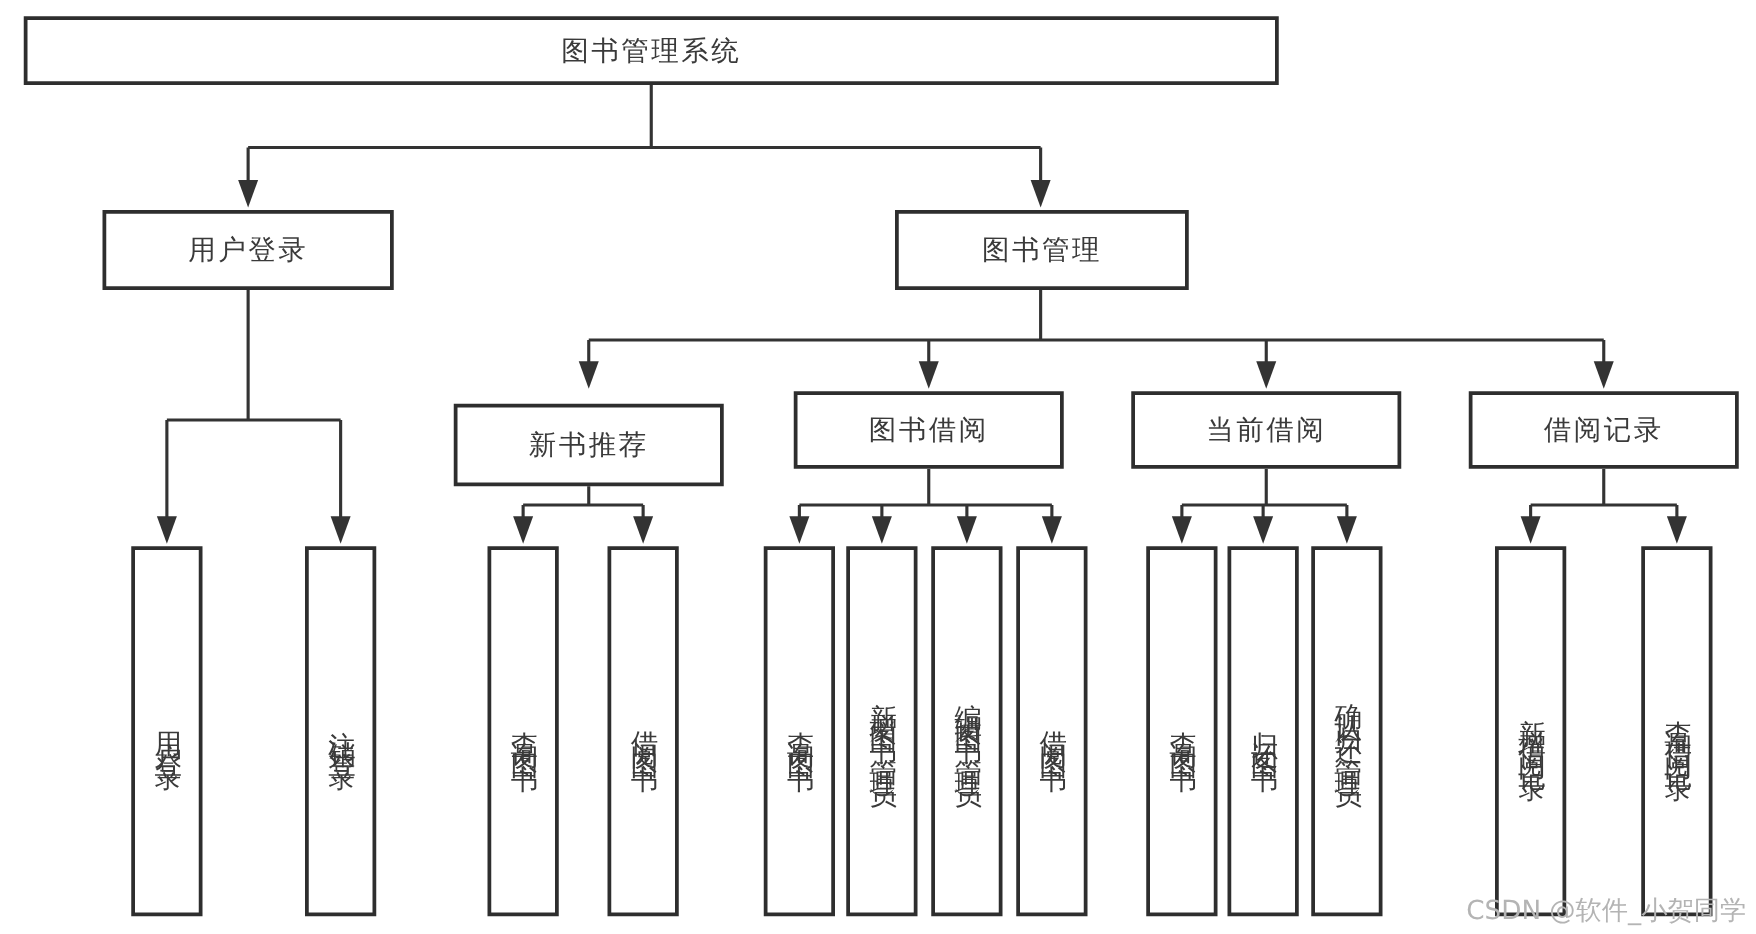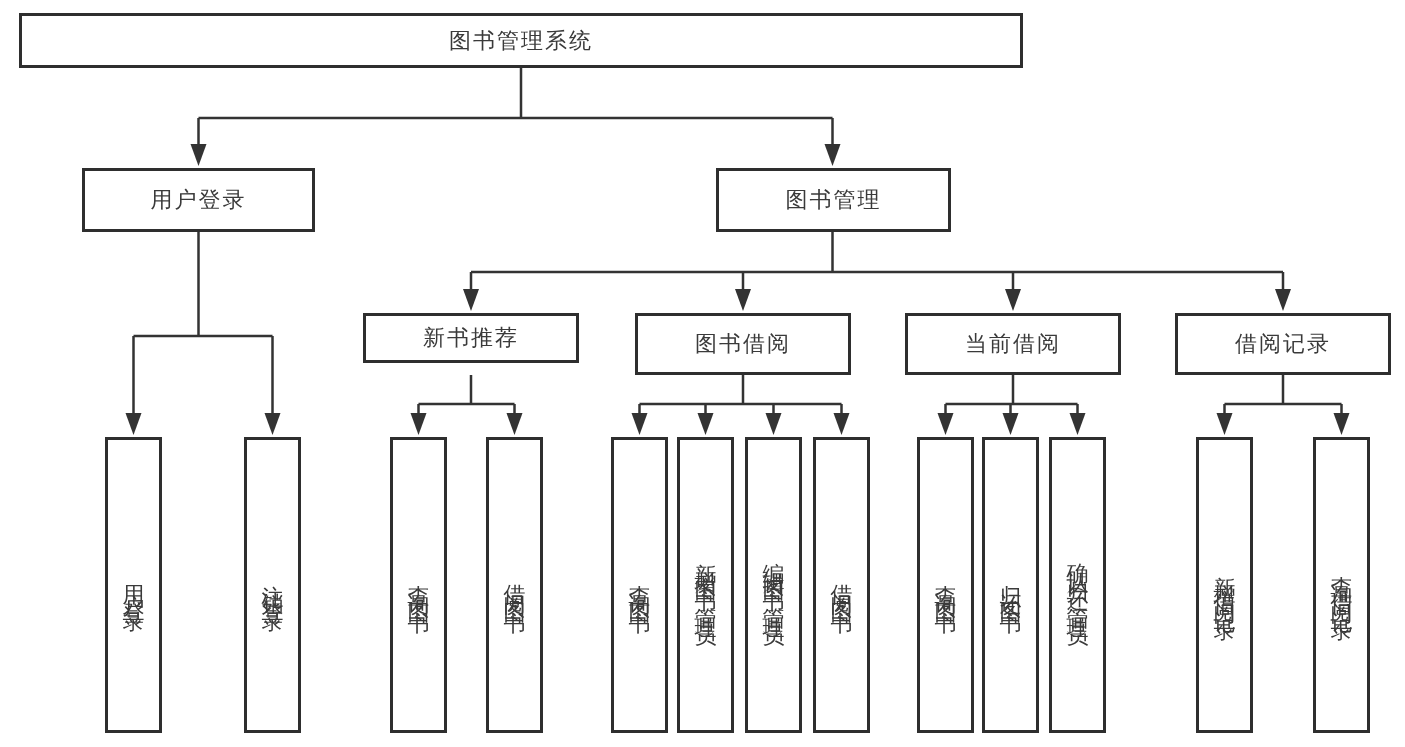--- a/index.html
+++ b/index.html
@@ -94,21 +94,21 @@
     <span class="hlbl">图书管理系统</span>
   </div>
 
   <div class="node" style="left:82px; top:168px; width:233px; height:64px">
     <span class="hlbl">用户登录</span>
   </div>
   <div class="node" style="left:716px; top:168px; width:235px; height:64px">
     <span class="hlbl">图书管理</span>
   </div>
 
-  <div class="node" style="left:363px; top:313px; width:216px; height:50px">
+  <div class="node" style="left:363px; top:323px; width:216px; height:66px">
     <span class="hlbl">新书推荐</span>
   </div>
   <div class="node" style="left:905px; top:313px; width:216px; height:62px">
     <span class="hlbl">当前借阅</span>
   </div>
   <div class="node" style="left:635px; top:313px; width:216px; height:62px">
     <span class="hlbl">图书借阅</span>
   </div>
   <div class="node" style="left:1175px; top:313px; width:216px; height:62px">
     <span class="hlbl">借阅记录</span>
@@ -151,14 +151,15 @@
     <span class="vlbl">确认归还（管理员）</span>
   </div>
 
   <div class="node" style="left:1196px; top:437px; width:57px; height:296px">
     <span class="vlbl">新增借阅记录</span>
   </div>
   <div class="node" style="left:1313px; top:437px; width:57px; height:296px">
     <span class="vlbl">查询借阅记录</span>
   </div>
 
+  <div class="watermark">CSDN @软件_小贺同学</div>
 
 </div>
 
 </body></html>

